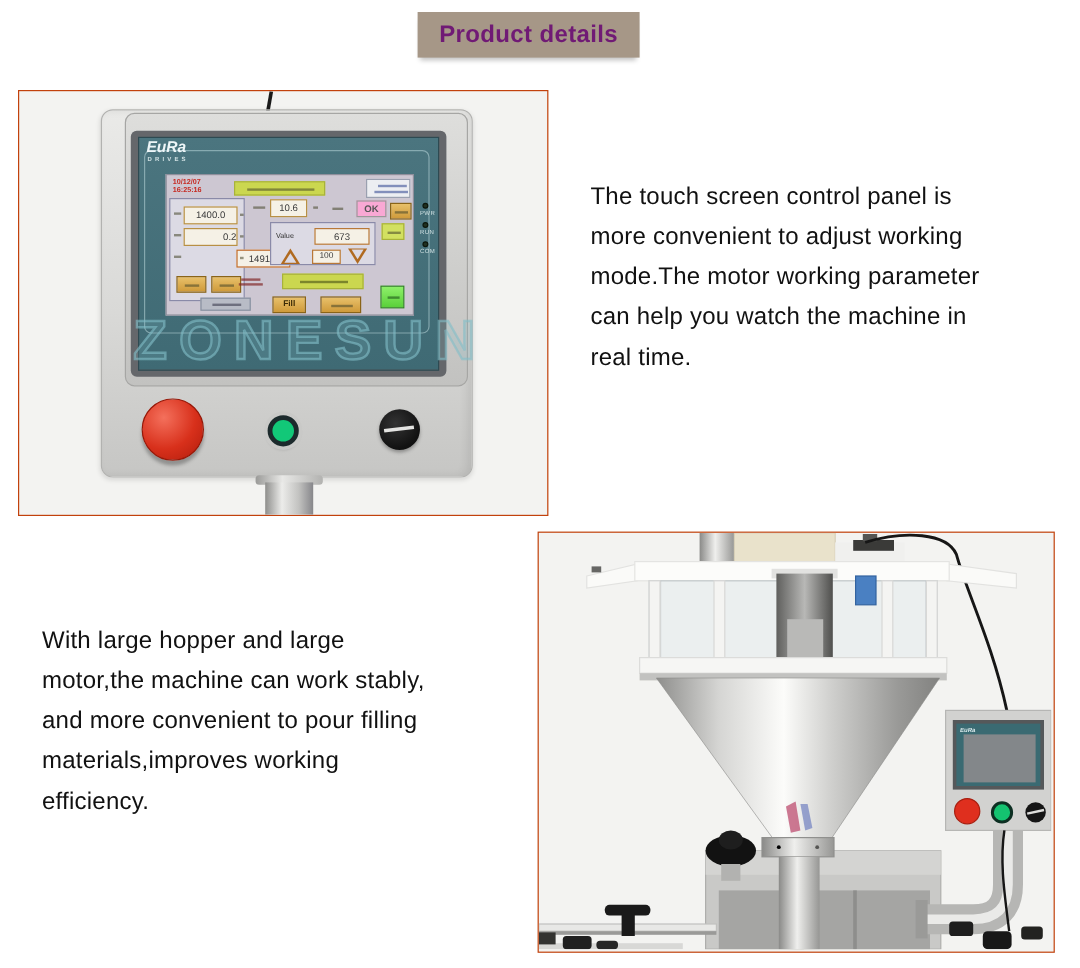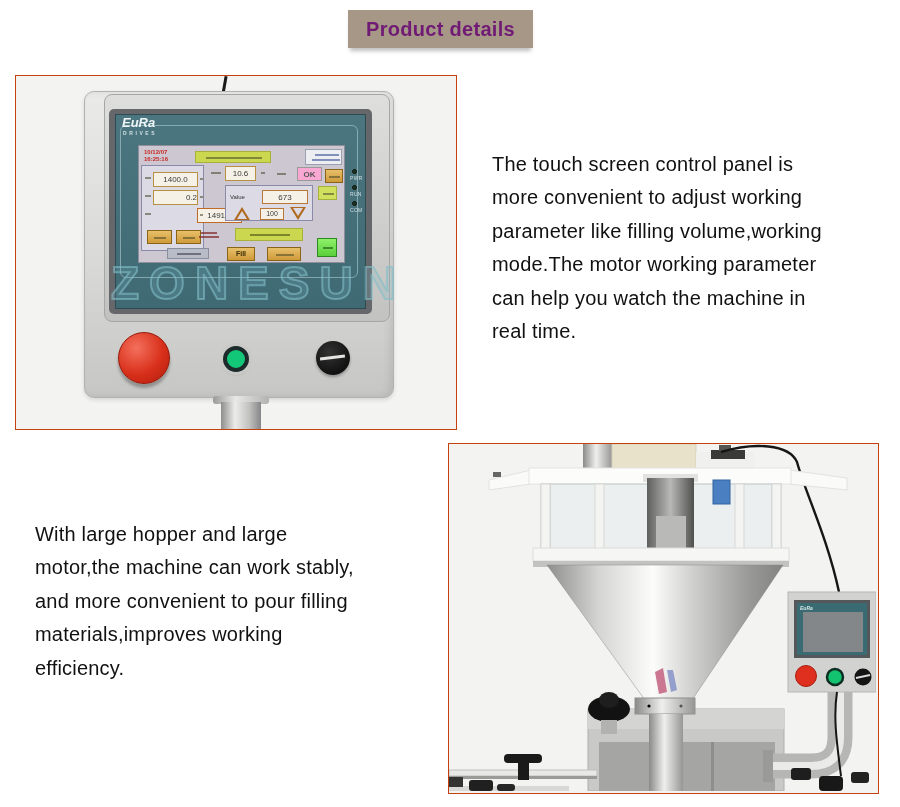--- a/index.html
+++ b/index.html
@@ -188,21 +188,20 @@
     <div class="knob">
       <div class="knob-line"></div>
     </div>
     <div class="flange"></div>
     <div class="pole"></div>
   </div>
 
   <div class="desc desc-top">
     <div>The touch screen control panel is</div>
     <div>more convenient to adjust working</div>
-    <div>parameter like filling volume,working</div>
     <div>mode.The motor working parameter</div>
     <div>can help you watch the machine in</div>
     <div>real time.</div>
   </div>
 
   <div class="desc desc-bottom">
     <div>With large hopper and large</div>
     <div>motor,the machine can work stably,</div>
     <div>and more convenient to pour filling</div>
     <div>materials,improves working</div>

